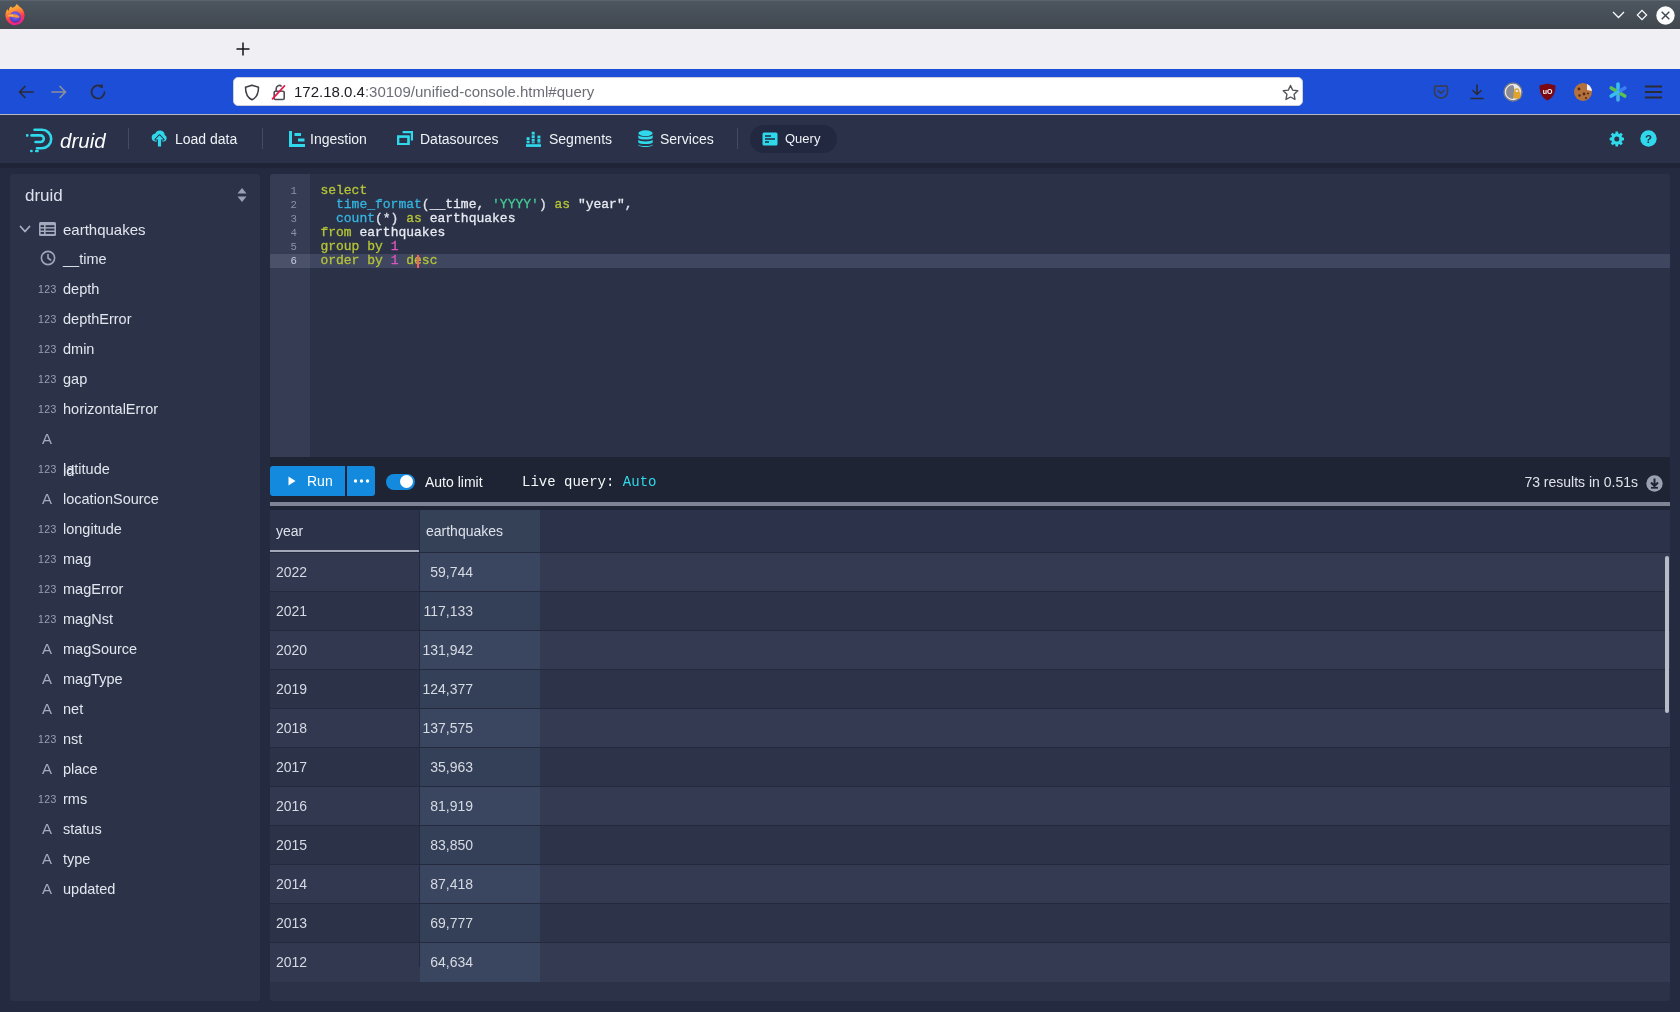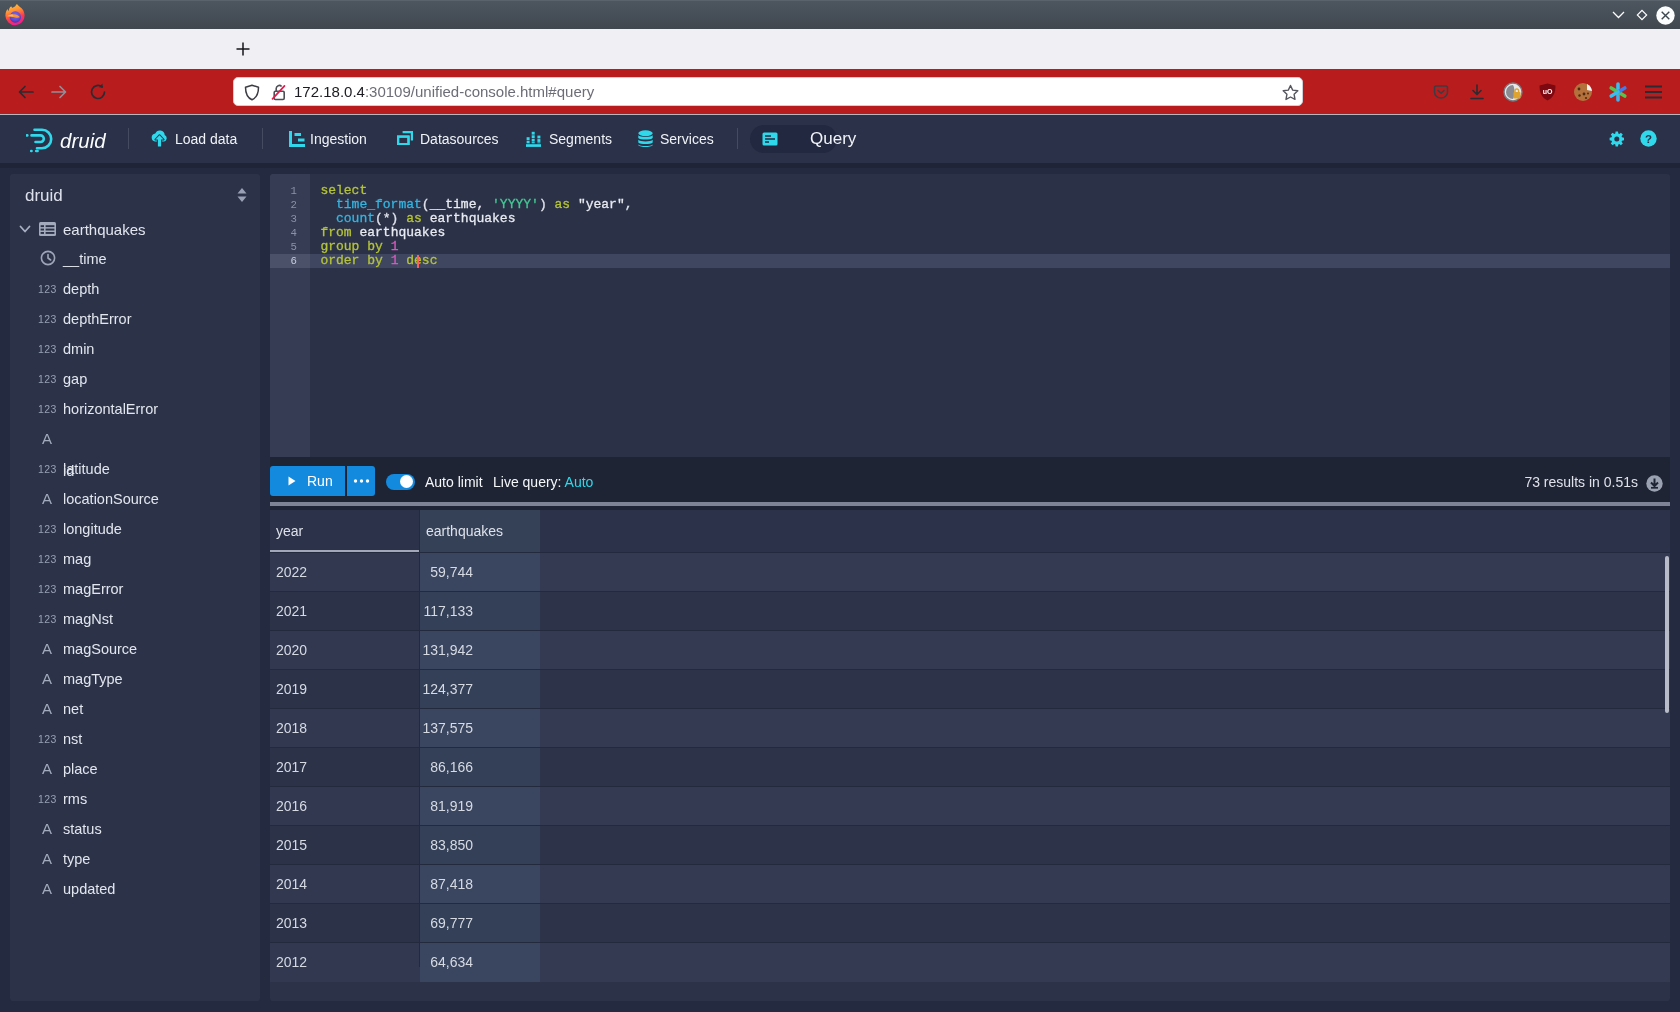--- a/index.html
+++ b/index.html
@@ -10,21 +10,21 @@
   #titlebar { position:absolute; left:0; top:0; width:1680px; height:29px;
     background:linear-gradient(#4d555f,#40474f); border-top:1px solid #5a626c; }
   #titletext { position:absolute; top:7px; left:0; width:1680px; text-align:center;
     color:#fbfbfe; font-size:13.5px; }
   
   #tabbar { position:absolute; left:0; top:29px; width:1680px; height:40px; background:#f0f0f4; }
   #tab { position:absolute; left:4px; top:3.5px; width:220px; height:35px; background:#ffffff;
     border-radius:8px; box-shadow:0 0 4px rgba(0,0,0,.25); }
   #tabtitle { position:absolute; left:27px; top:9px; font-size:13px; color:#15141a; }
   
-  #urlrow { position:absolute; left:0; top:69px; width:1680px; height:46px; background:#b91c1c;
+  #urlrow { position:absolute; left:0; top:69px; width:1680px; height:46px; background:#1d4ed8;
     border-bottom:1px solid #b6b6be; }
   #urlfield { position:absolute; left:233px; top:8px; width:1070px; height:29px; background:#ffffff;
     border:1px solid #cfcfd8; border-radius:5px; }
   #urltext { position:absolute; left:60px; top:5px; font-size:15px; color:#1b1b21; white-space:pre; }
   #urltext .dim { color:#6d6d78; }
   
   #navbar { position:absolute; left:0; top:115px; width:1680px; height:48px; background:#2b3148; }
   .navitem { position:absolute; top:0; height:48px; line-height:48px; color:#f0f3f7; font-size:14px; }
   .navsep { position:absolute; top:13px; width:1px; height:21px; background:#454c62; }
   #querypill { position:absolute; left:750px; top:10px; width:87px; height:28px;
@@ -249,21 +249,21 @@
     </svg>
     <div class="navitem" style="left:660px;">Services</div>
     <div class="navsep" style="left:128px;"></div>
     <div class="navsep" style="left:262px;"></div>
     <div class="navsep" style="left:737px;"></div>
     <div id="querypill"></div>
     <svg style="position:absolute;left:762px;top:16px;" width="16" height="16" viewBox="0 0 16 16">
       <rect x="0.5" y="1.5" width="15" height="13" rx="1.5" fill="#2fd8ea"></rect>
       <path d="M3 5 H9 M3 8 H13 M3 11 H7" stroke="#222840" stroke-width="1.5"></path>
     </svg>
-    <div class="navitem" style="left:785px; font-size:17px;margin-left:25px;">Query</div>
+    <div class="navitem" style="left:785px; font-size:13px;">Query</div>
     <svg style="position:absolute;left:1609px;top:16px;" width="16" height="16" viewBox="0 0 16 16">
       <path fill="#2fd8ea" d="M15 9.3 V6.7 L13 6.3 A5.3 5.3 0 0 0 12.6 5.3 L13.8 3.6 L11.9 1.8 L10.3 3 A5.3 5.3 0 0 0 9.3 2.6 L9 0.6 H6.6 L6.3 2.6 A5.3 5.3 0 0 0 5.3 3 L3.6 1.8 L1.8 3.6 L3 5.3 A5.3 5.3 0 0 0 2.6 6.3 L0.6 6.7 V9.3 L2.6 9.7 A5.3 5.3 0 0 0 3 10.7 L1.8 12.4 L3.6 14.2 L5.3 13 A5.3 5.3 0 0 0 6.3 13.4 L6.6 15.4 H9 L9.3 13.4 A5.3 5.3 0 0 0 10.3 13 L11.9 14.2 L13.8 12.4 L12.6 10.7 A5.3 5.3 0 0 0 13 9.7 Z M7.8 10.5 A2.5 2.5 0 1 1 7.8 5.5 A2.5 2.5 0 0 1 7.8 10.5 Z"></path>
     </svg>
     <svg style="position:absolute;left:1640px;top:15px;" width="17" height="17" viewBox="0 0 17 17">
       <circle cx="8.5" cy="8.5" r="8.2" fill="#2fd8ea"></circle>
       <text x="8.5" y="12.6" font-size="11.5" font-family="Liberation Sans" font-weight="bold" fill="#2b3148" text-anchor="middle">?</text>
     </svg>
   </div>
   <div id="navshadow"></div>
 
@@ -410,21 +410,21 @@
       <svg style="position:absolute;left:6px;top:13px;" width="17" height="4" viewBox="0 0 17 4">
         <circle cx="2.5" cy="2" r="1.7" fill="#ffffff"></circle>
         <circle cx="8.5" cy="2" r="1.7" fill="#ffffff"></circle>
         <circle cx="14.5" cy="2" r="1.7" fill="#ffffff"></circle>
       </svg>
     </div>
     <div id="toggle">
       <div id="knob"></div>
     </div>
     <div class="runtext" style="left:155px;">Auto limit</div>
-    <div class="runtext" style="left:223px;">Live query: <span style="color:#2fd8ea;">Auto</span></div>
+    <div class="runtext" style="left:252px;font-family:Liberation Mono, monospace;">Live query: <span style="color:#2fd8ea;">Auto</span></div>
     <div class="runtext" style="right:32px; color:#dfe2ea;">73 results in 0.51s</div>
     <svg style="position:absolute;left:1376px;top:17.5px;" width="17" height="17" viewBox="0 0 17 17">
       <circle cx="8.5" cy="8.5" r="8.2" fill="#9aa1b1"></circle>
       <path d="M8.5 3.5 V10.5 M5 7.5 L8.5 11 L12 7.5" fill="none" stroke="#1f2434" stroke-width="2"></path>
       <path d="M5 12.8 H12" stroke="#1f2434" stroke-width="1.7"></path>
     </svg>
   </div>
   <div id="splitter"></div>
 
   <div id="resultsband"></div>
@@ -476,21 +476,21 @@
         <div class="c3"></div>
         <div class="yr">2018</div>
         <div class="val">137,575</div>
       </div>
       <div style="position: absolute; left: 0px; top: 198px; width: 1400px; height: 1px; background: rgb(36, 42, 62);"></div>
       <div class="rrow odd" style="top: 237.5px;">
         <div class="c1"></div>
         <div class="c2"></div>
         <div class="c3"></div>
         <div class="yr">2017</div>
-        <div class="val">86,166</div>
+        <div class="val">35,963</div>
       </div>
       <div style="position: absolute; left: 0px; top: 237px; width: 1400px; height: 1px; background: rgb(36, 42, 62);"></div>
       <div class="rrow even" style="top: 276.5px;">
         <div class="c1"></div>
         <div class="c2"></div>
         <div class="c3"></div>
         <div class="yr">2016</div>
         <div class="val">81,919</div>
       </div>
       <div style="position: absolute; left: 0px; top: 276px; width: 1400px; height: 1px; background: rgb(36, 42, 62);"></div>

